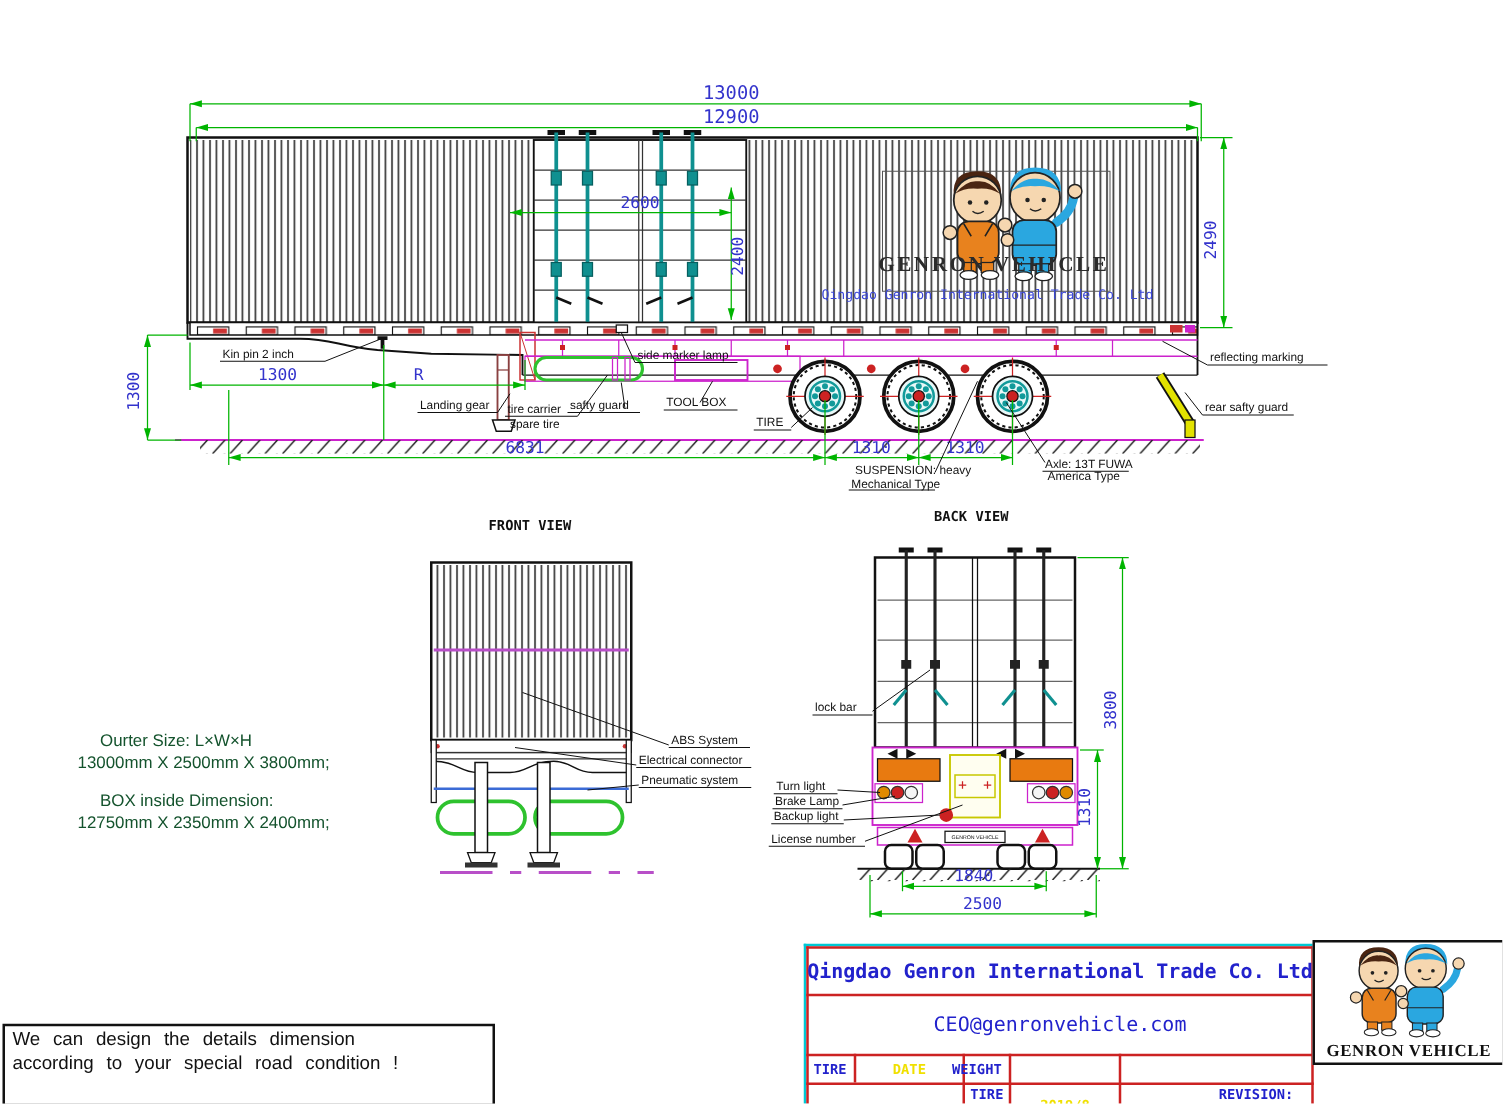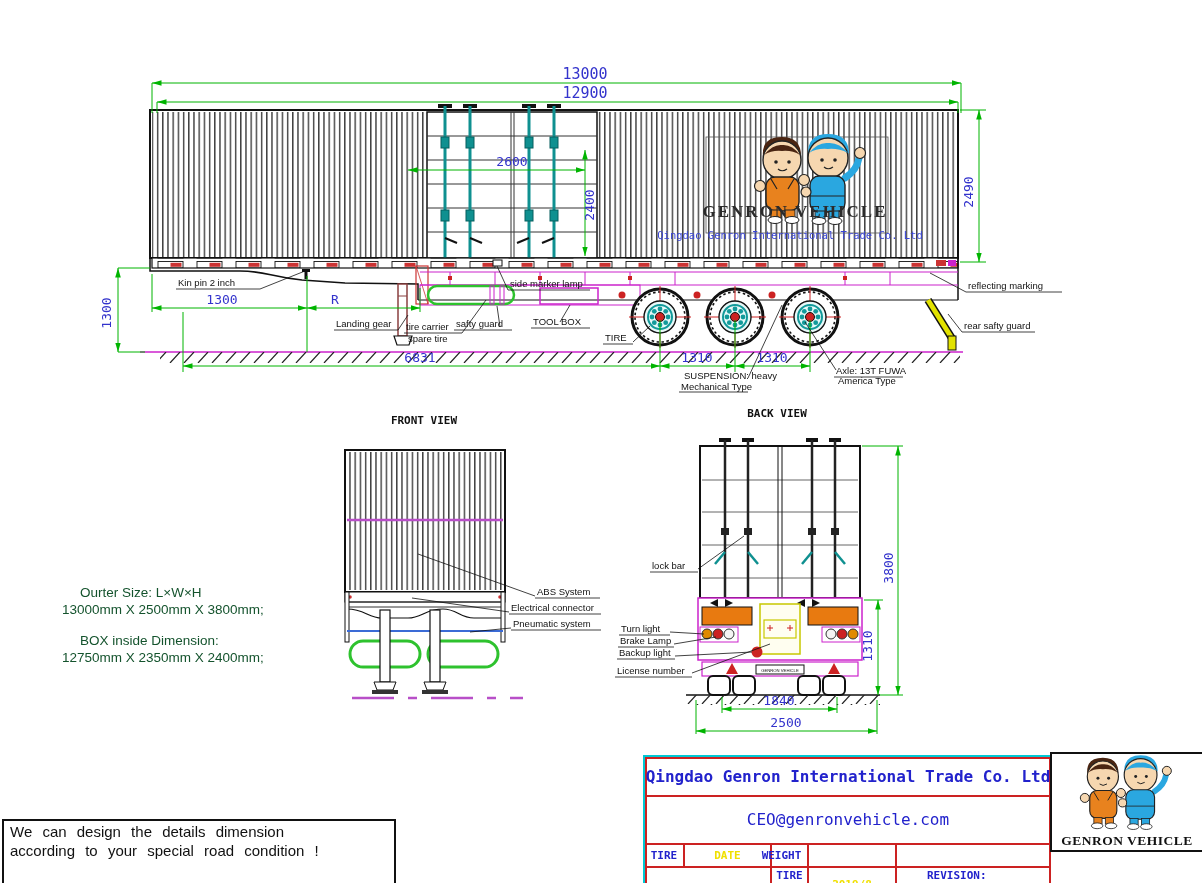--- a/index.html
+++ b/index.html
@@ -28,21 +28,21 @@
   .title-block{position:absolute;left:645px;top:757px;width:406px;height:126px;background:#fff;}
   .tb-line{position:absolute;background:#cc2222;}
   .tb-cyan{position:absolute;background:#00c8d4;}
   .tb-company{position:absolute;left:0;top:0;width:406px;height:38px;display:flex;align-items:center;justify-content:center;
               color:#2222cc;font:16px "DejaVu Sans Mono",monospace;font-weight:bold;}
   .tb-email{position:absolute;left:0;top:40px;width:406px;height:44px;display:flex;align-items:center;justify-content:center;
             color:#2222cc;font:16px "DejaVu Sans Mono",monospace;text-align:center;}
   .tb-cell{position:absolute;display:flex;align-items:center;color:#2222cc;
            font:bold 11px "DejaVu Sans Mono",monospace;justify-content:center;}
   .tb-cell.yellow{color:#f0e000;}
-  .tb-cell.leftpad{justify-content:flex-start;padding-left:30px;}
+  .tb-cell.leftpad{justify-content:flex-start;padding-left:30px;margin-left:48px;}
   .logo-box{position:absolute;left:1050px;top:752px;width:150px;height:96px;border:2px solid #111;background:#fff;}
   .logo-box .caption{position:absolute;left:0;bottom:1px;width:100%;text-align:center;color:#111;
                      font:bold 13.5px "Liberation Serif",serif;letter-spacing:0.5px;}
 </style>
 </head>
 <body>
 
 <div class="canvas">
 
 <svg width="1202" height="883" viewBox="0 0 1202 883">

